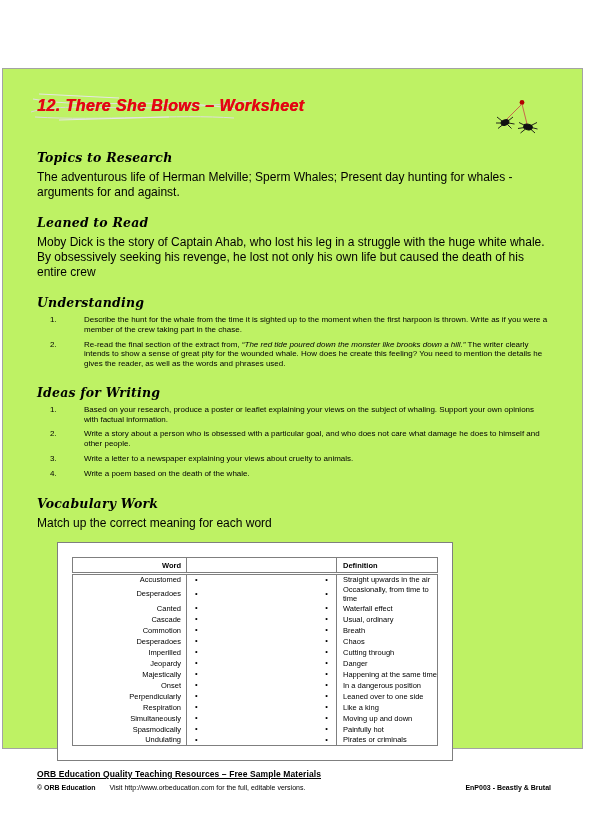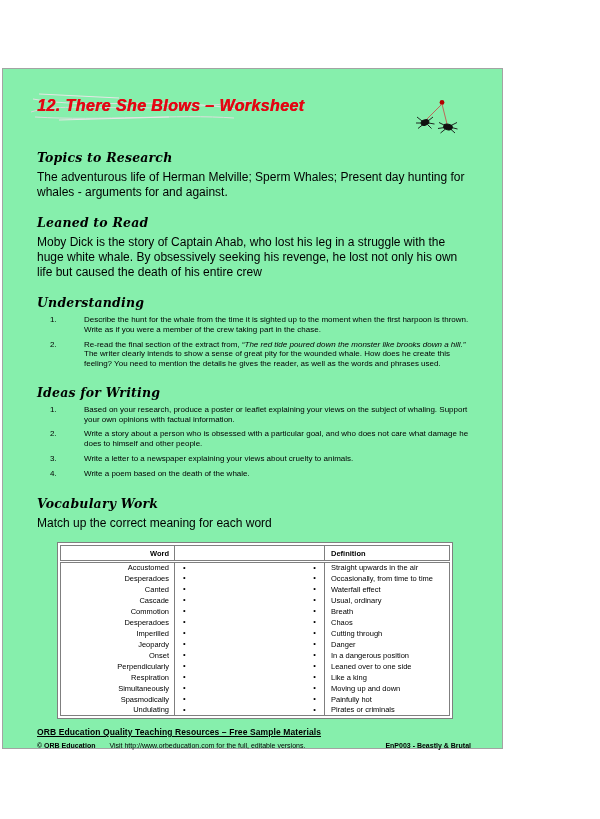--- a/index.html
+++ b/index.html
@@ -6,22 +6,22 @@
   html,body { width:600px; height:819px; background:#ffffff; }
   body {
     font-family:"Liberation Sans", sans-serif;
     color:#000;
     position:relative;
     overflow:hidden;
   }
   .page {
     position:absolute;
     left:2px; top:68px;
-    width:501px; height:681px;
-    background:#86efac;
+    width:581px; height:681px;
+    background:#bef264;
     border:1px solid #a3a3a3;
     padding:28px 31px 0 34px;
   }
   
   .title-row {
     display:flex;
     justify-content:space-between;
     align-items:flex-start;
     height:44px;
   }
@@ -73,21 +73,21 @@
     text-align:left;
   }
   .item-text { flex:1; margin-left:20px; padding-right:2px; }
   .quote-italic { font-style:italic; }
   
   .vocab-table-wrap {
     margin-top:11px;
     margin-left:20px;
     width:396px;
     border:1px solid #7f7f7f;
-    padding:2px;
+    padding:14px;
     background:#fff;
   }
   .vocab-table {
     width:100%;
     border-collapse:collapse;
     border:1px solid #7f7f7f;
     font-size:7.5px;
   }
   .vocab-table th {
     height:16px;
@@ -297,20 +297,30 @@
     <td class="col-word">Jeopardy</td>
     <td class="col-mid">
       <span class="mid-flex">
         <span class="bullet">•</span>
         <span class="bullet">•</span>
       </span>
     </td>
     <td class="col-def">Danger</td>
   </tr>
 
+  <tr>
+    <td class="col-word">Majestically</td>
+    <td class="col-mid">
+      <span class="mid-flex">
+        <span class="bullet">•</span>
+        <span class="bullet">•</span>
+      </span>
+    </td>
+    <td class="col-def">Happening at the same time</td>
+  </tr>
 
   <tr>
     <td class="col-word">Onset</td>
     <td class="col-mid">
       <span class="mid-flex">
         <span class="bullet">•</span>
         <span class="bullet">•</span>
       </span>
     </td>
     <td class="col-def">In a dangerous position</td>

